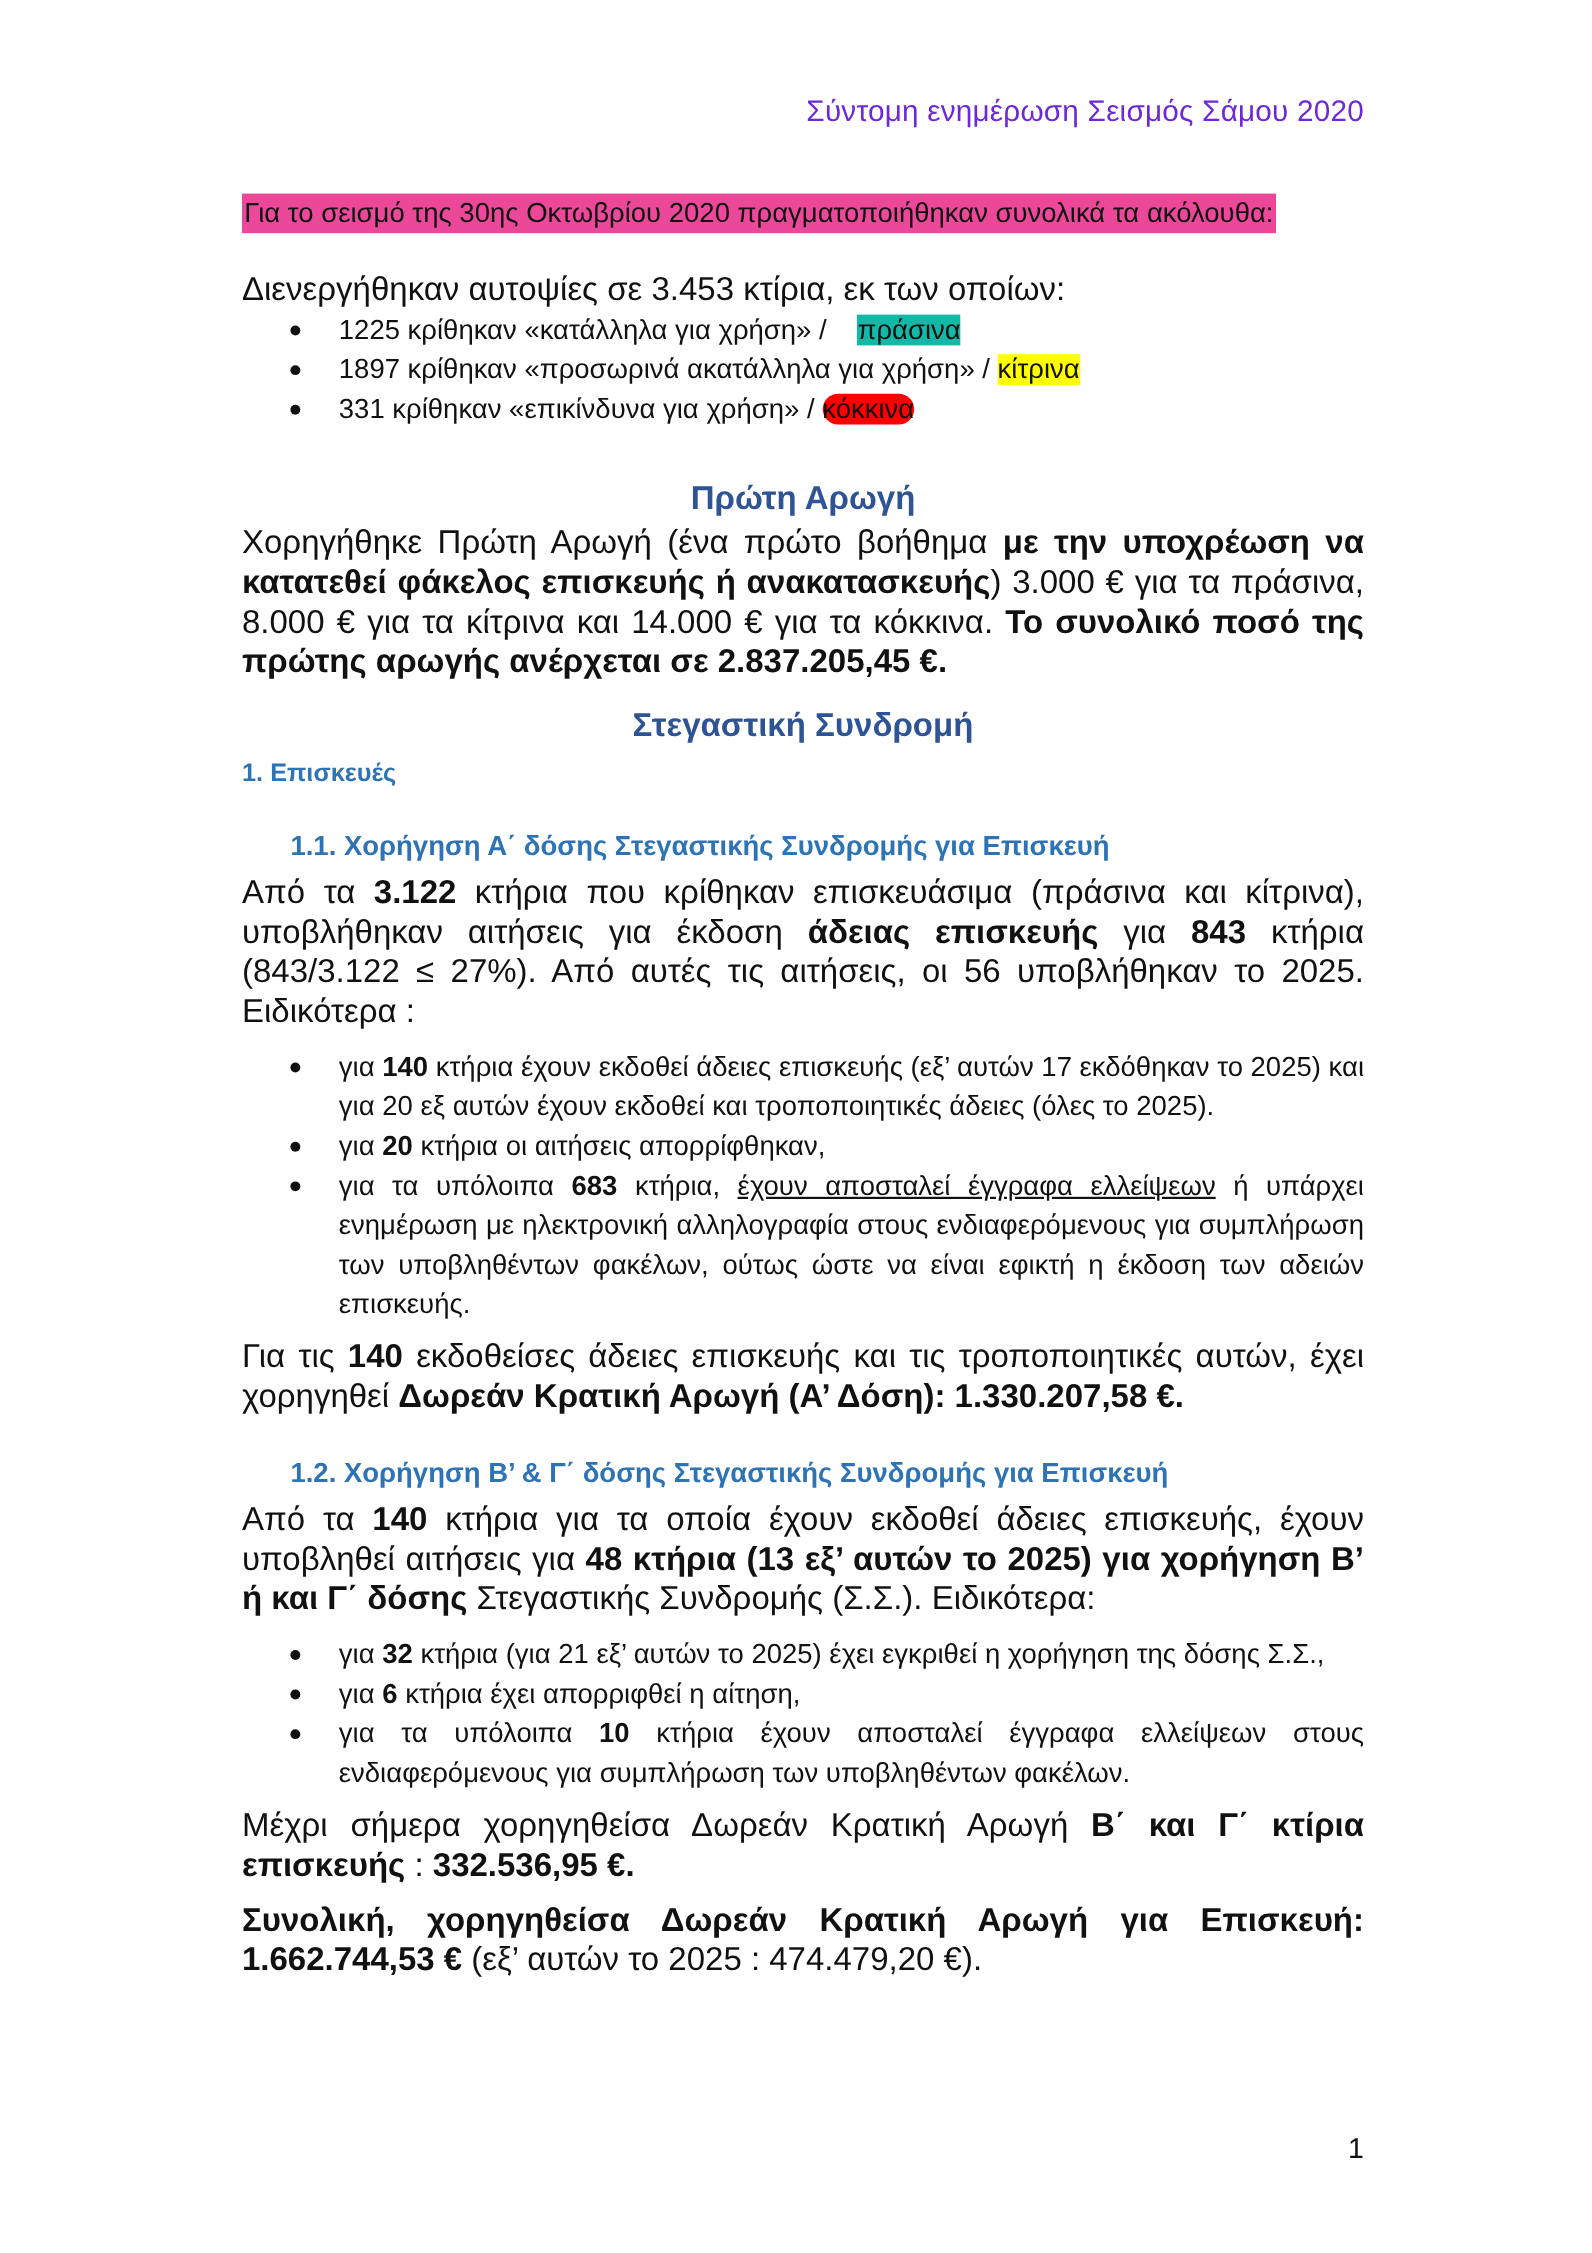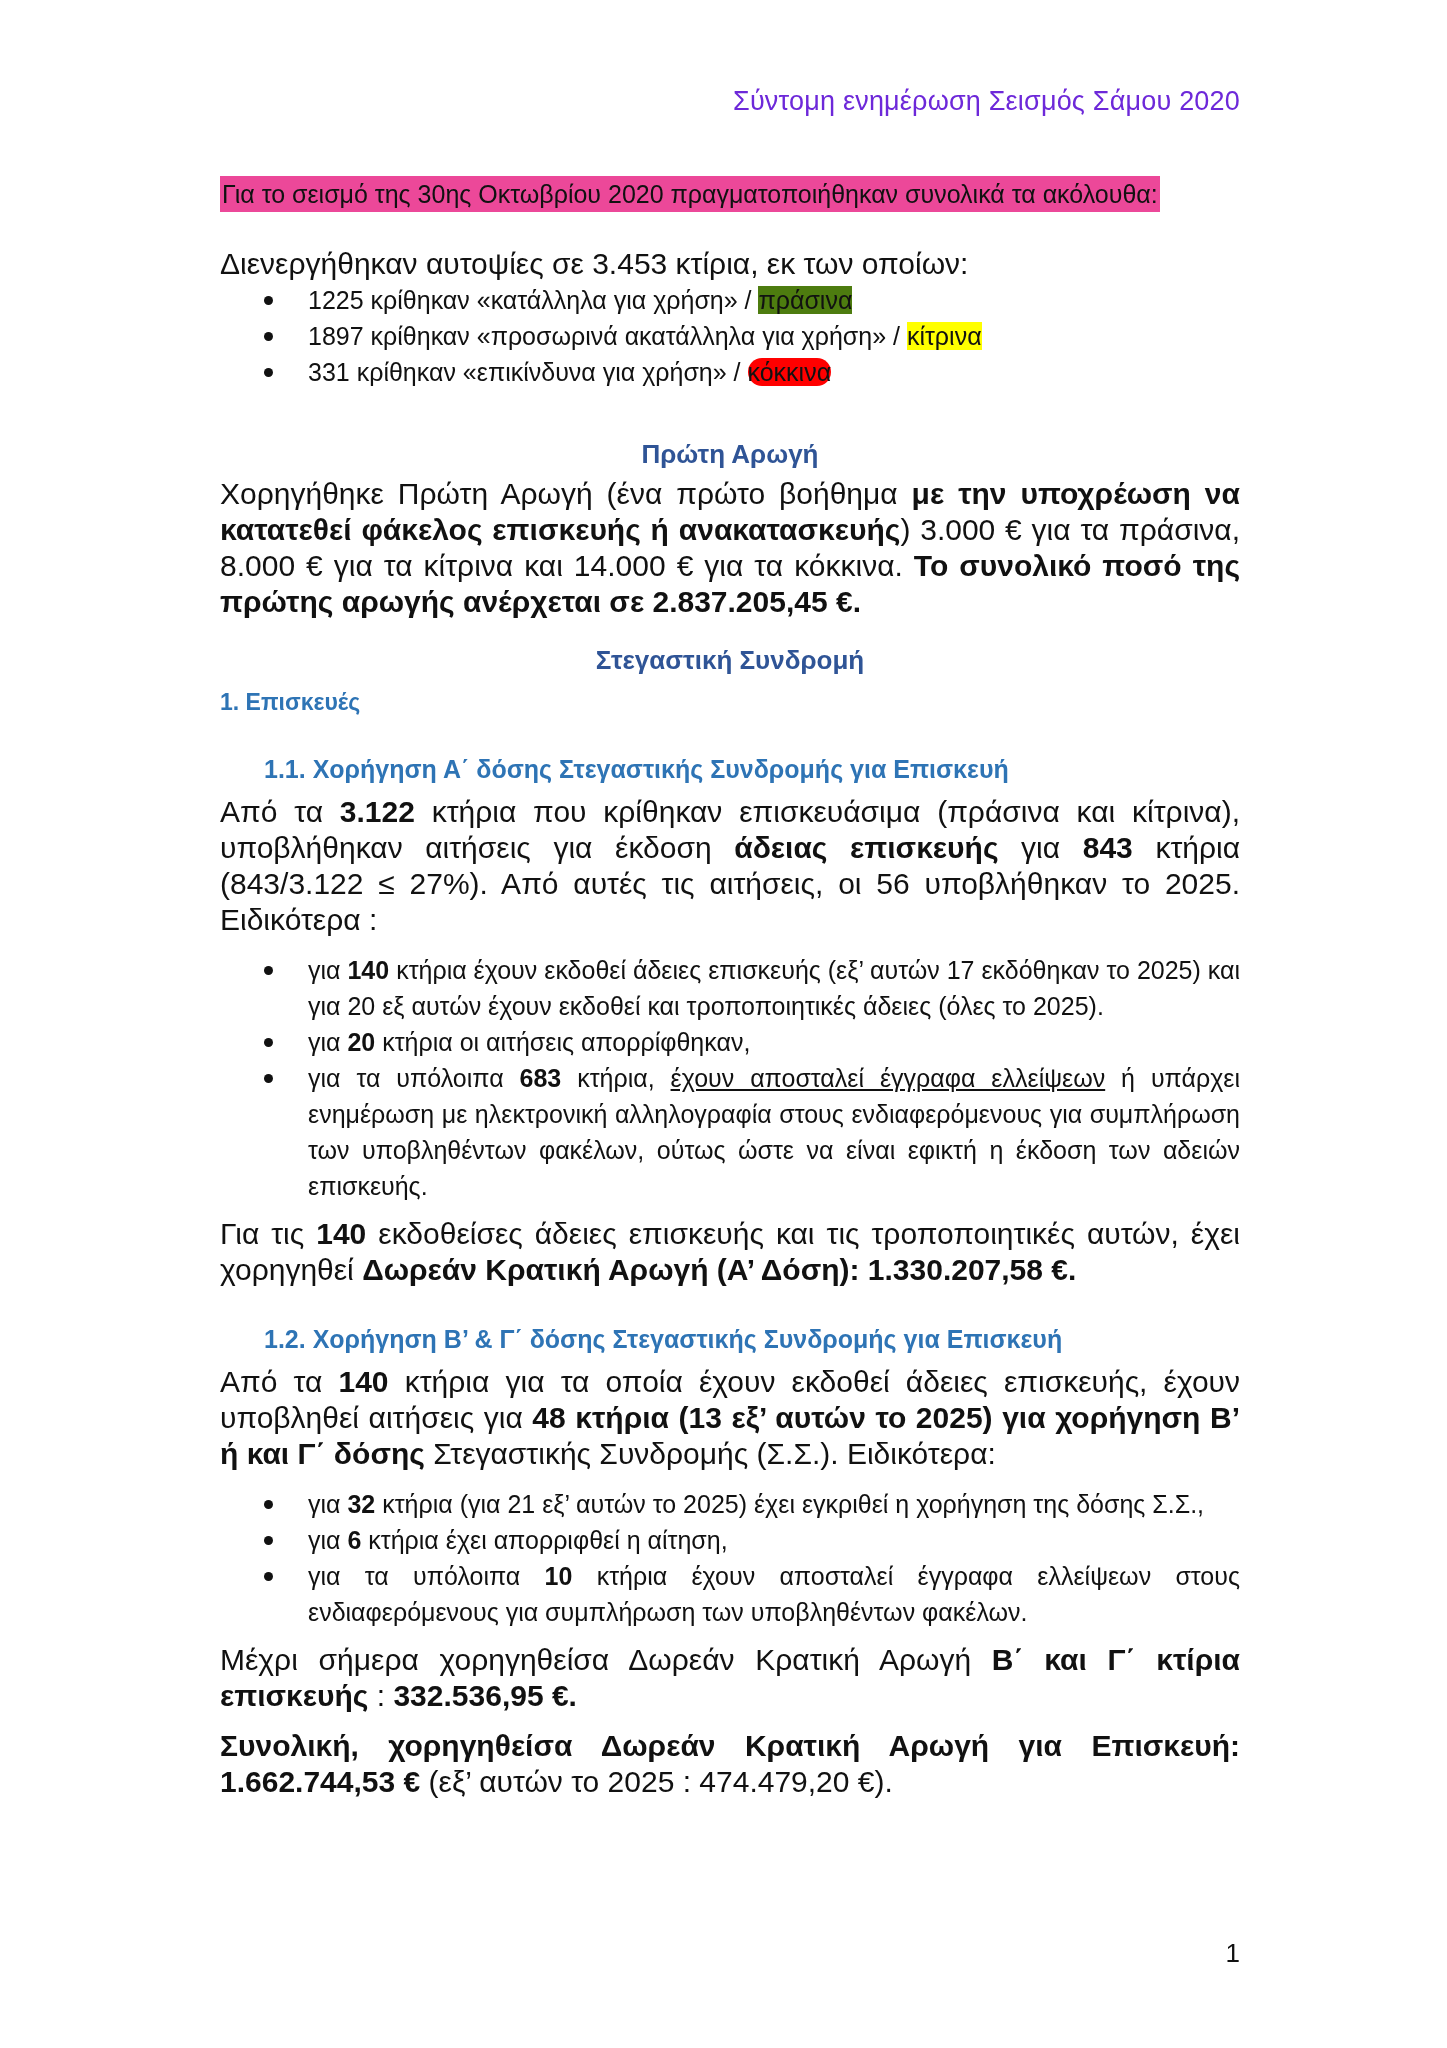--- a/index.html
+++ b/index.html
@@ -7,24 +7,24 @@
          font-family: "Liberation Sans", "DejaVu Sans", sans-serif; color: #111; }
   .page { position: absolute; left: 0; top: 0; width: 1447px; height: 2048px; }
   .running-header { position: absolute; right: 207px; top: 86px; font-size: 27px; color: #6d28d9; letter-spacing: 0.2px; }
   .content { position: absolute; left: 220px; width: 1020px; top: 0; }
   .p { font-size: 30px; line-height: 36px; margin: 0; text-align: justify; }
   .intro { position: absolute; top: 176px; left: 0; font-size: 25px; line-height: 36px; background: #ec4899; padding: 0 2px; white-space: nowrap; }
   .inspections { position: absolute; top: 246px; left: 0; width: 1020px; }
   ul.bullets { list-style: none; margin: 0; padding: 0; }
   ul.bullets li { position: relative; padding-left: 88px; font-size: 25px; line-height: 36px; text-align: justify; }
   ul.bullets li .dot { position: absolute; left: 44px; top: 14px; width: 9px; height: 9px; background: #111; border-radius: 50%; }
-  .hl-green { background: #4d7c0f; }
+  .hl-green { background: #14b8a6; margin-left: 21px; }
   .hl-yellow { background: #ffff00; }
   .hl-red { background: #ff0000; border-radius: 14px; }
-  .h-center { text-align: center; color: #2f5496; font-weight: bold; font-size: 26px; line-height: 44px; margin: 0; }
+  .h-center { text-align: center; color: #2f5496; font-weight: bold; font-size: 30px; line-height: 44px; margin: 0; }
   .h1num { color: #2e74b5; font-weight: bold; font-size: 23px; line-height: 40px; margin: 0; }
   .h2sub { color: #2e74b5; font-weight: bold; font-size: 25px; line-height: 34px; margin: 0; padding-left: 44px; }
   .u { text-decoration: underline; }
   .block { position: absolute; left: 0; width: 1020px; }
   .page-number { position: absolute; right: 207px; top: 1938px; font-size: 26px; }
 </style>
 </head>
 <body>
 
 <div class="page">

